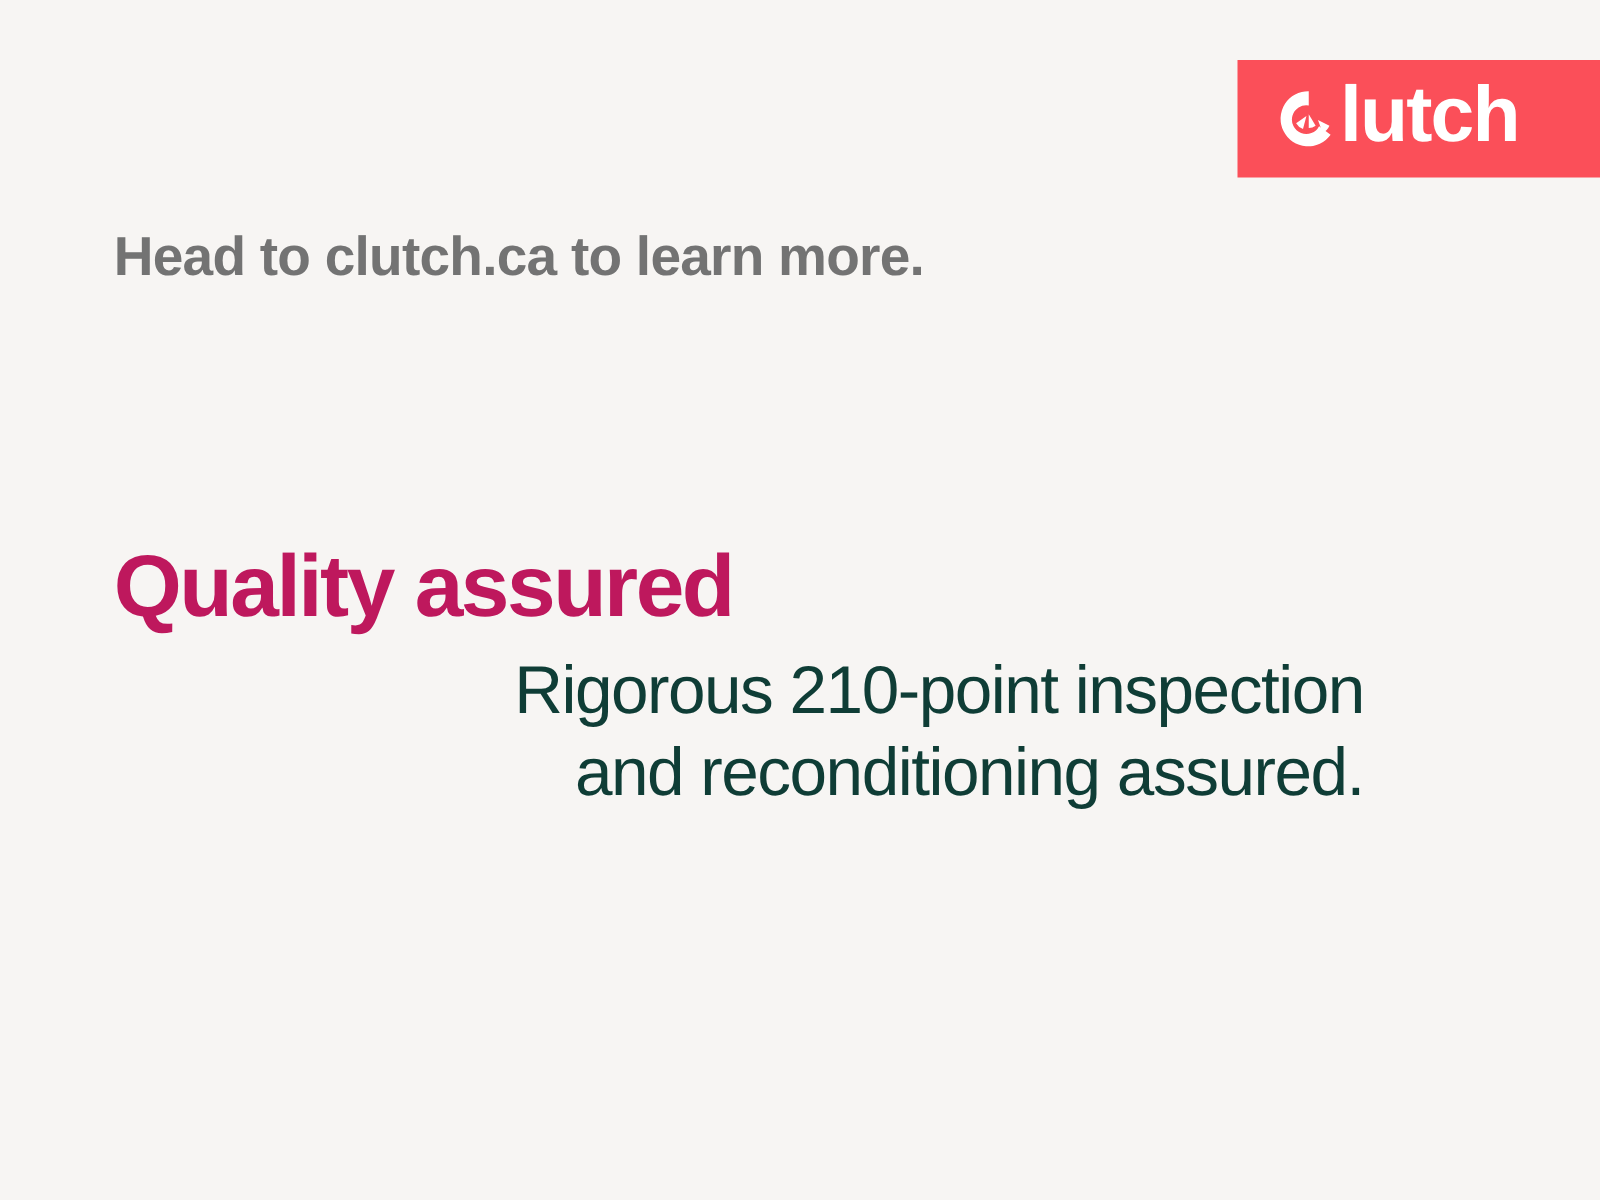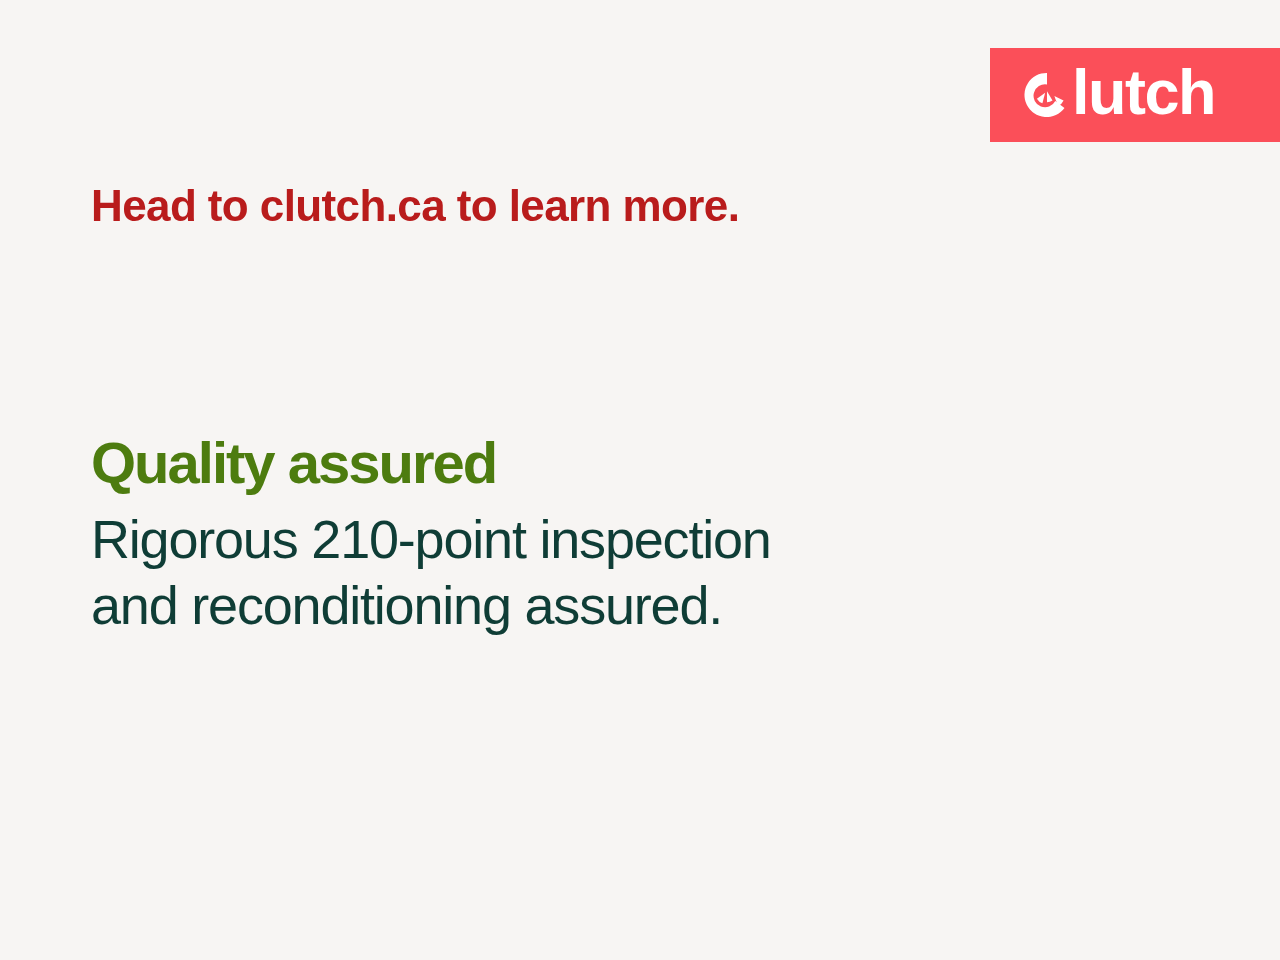--- a/index.html
+++ b/index.html
@@ -60,53 +60,54 @@
   }
 
   
   .kicker {
     position: absolute;
     left: 91px;
     top: 182px;
     font-size: 44px;
     font-weight: bold;
     letter-spacing: -0.6px;
-    color: #b91c1c;
+    color: #737373;
     line-height: 1.1;
     white-space: nowrap;
     text-align: right;
   }
 
   
   .message {
     position: absolute;
     left: 91px;
     top: 432px;
     width: 1000px;
   }
   .headline {
-    font-size: 58px;
+    font-size: 70px;
     font-weight: bold;
     letter-spacing: -2px;
-    color: #4d7c0f;
+    color: #be185d;
     line-height: 1.06;
     margin: 0 0 14px 0;
     white-space: nowrap;
   }
   .subcopy {
     font-size: 54px;
     font-weight: normal;
     letter-spacing: -1.2px;
     color: #0f3d36;
     line-height: 1.22;
     margin: 0;
   }
   .subcopy-line {
     display: block;
     white-space: nowrap;
+    text-align: right;
   }
 </style>
 </head>
 <body>
 
 <div class="slide">
 
   <div class="logo-block">
     <div class="logo-wordmark">
       <svg class="logo-mark" viewBox="0 0 100 100" aria-hidden="true">

